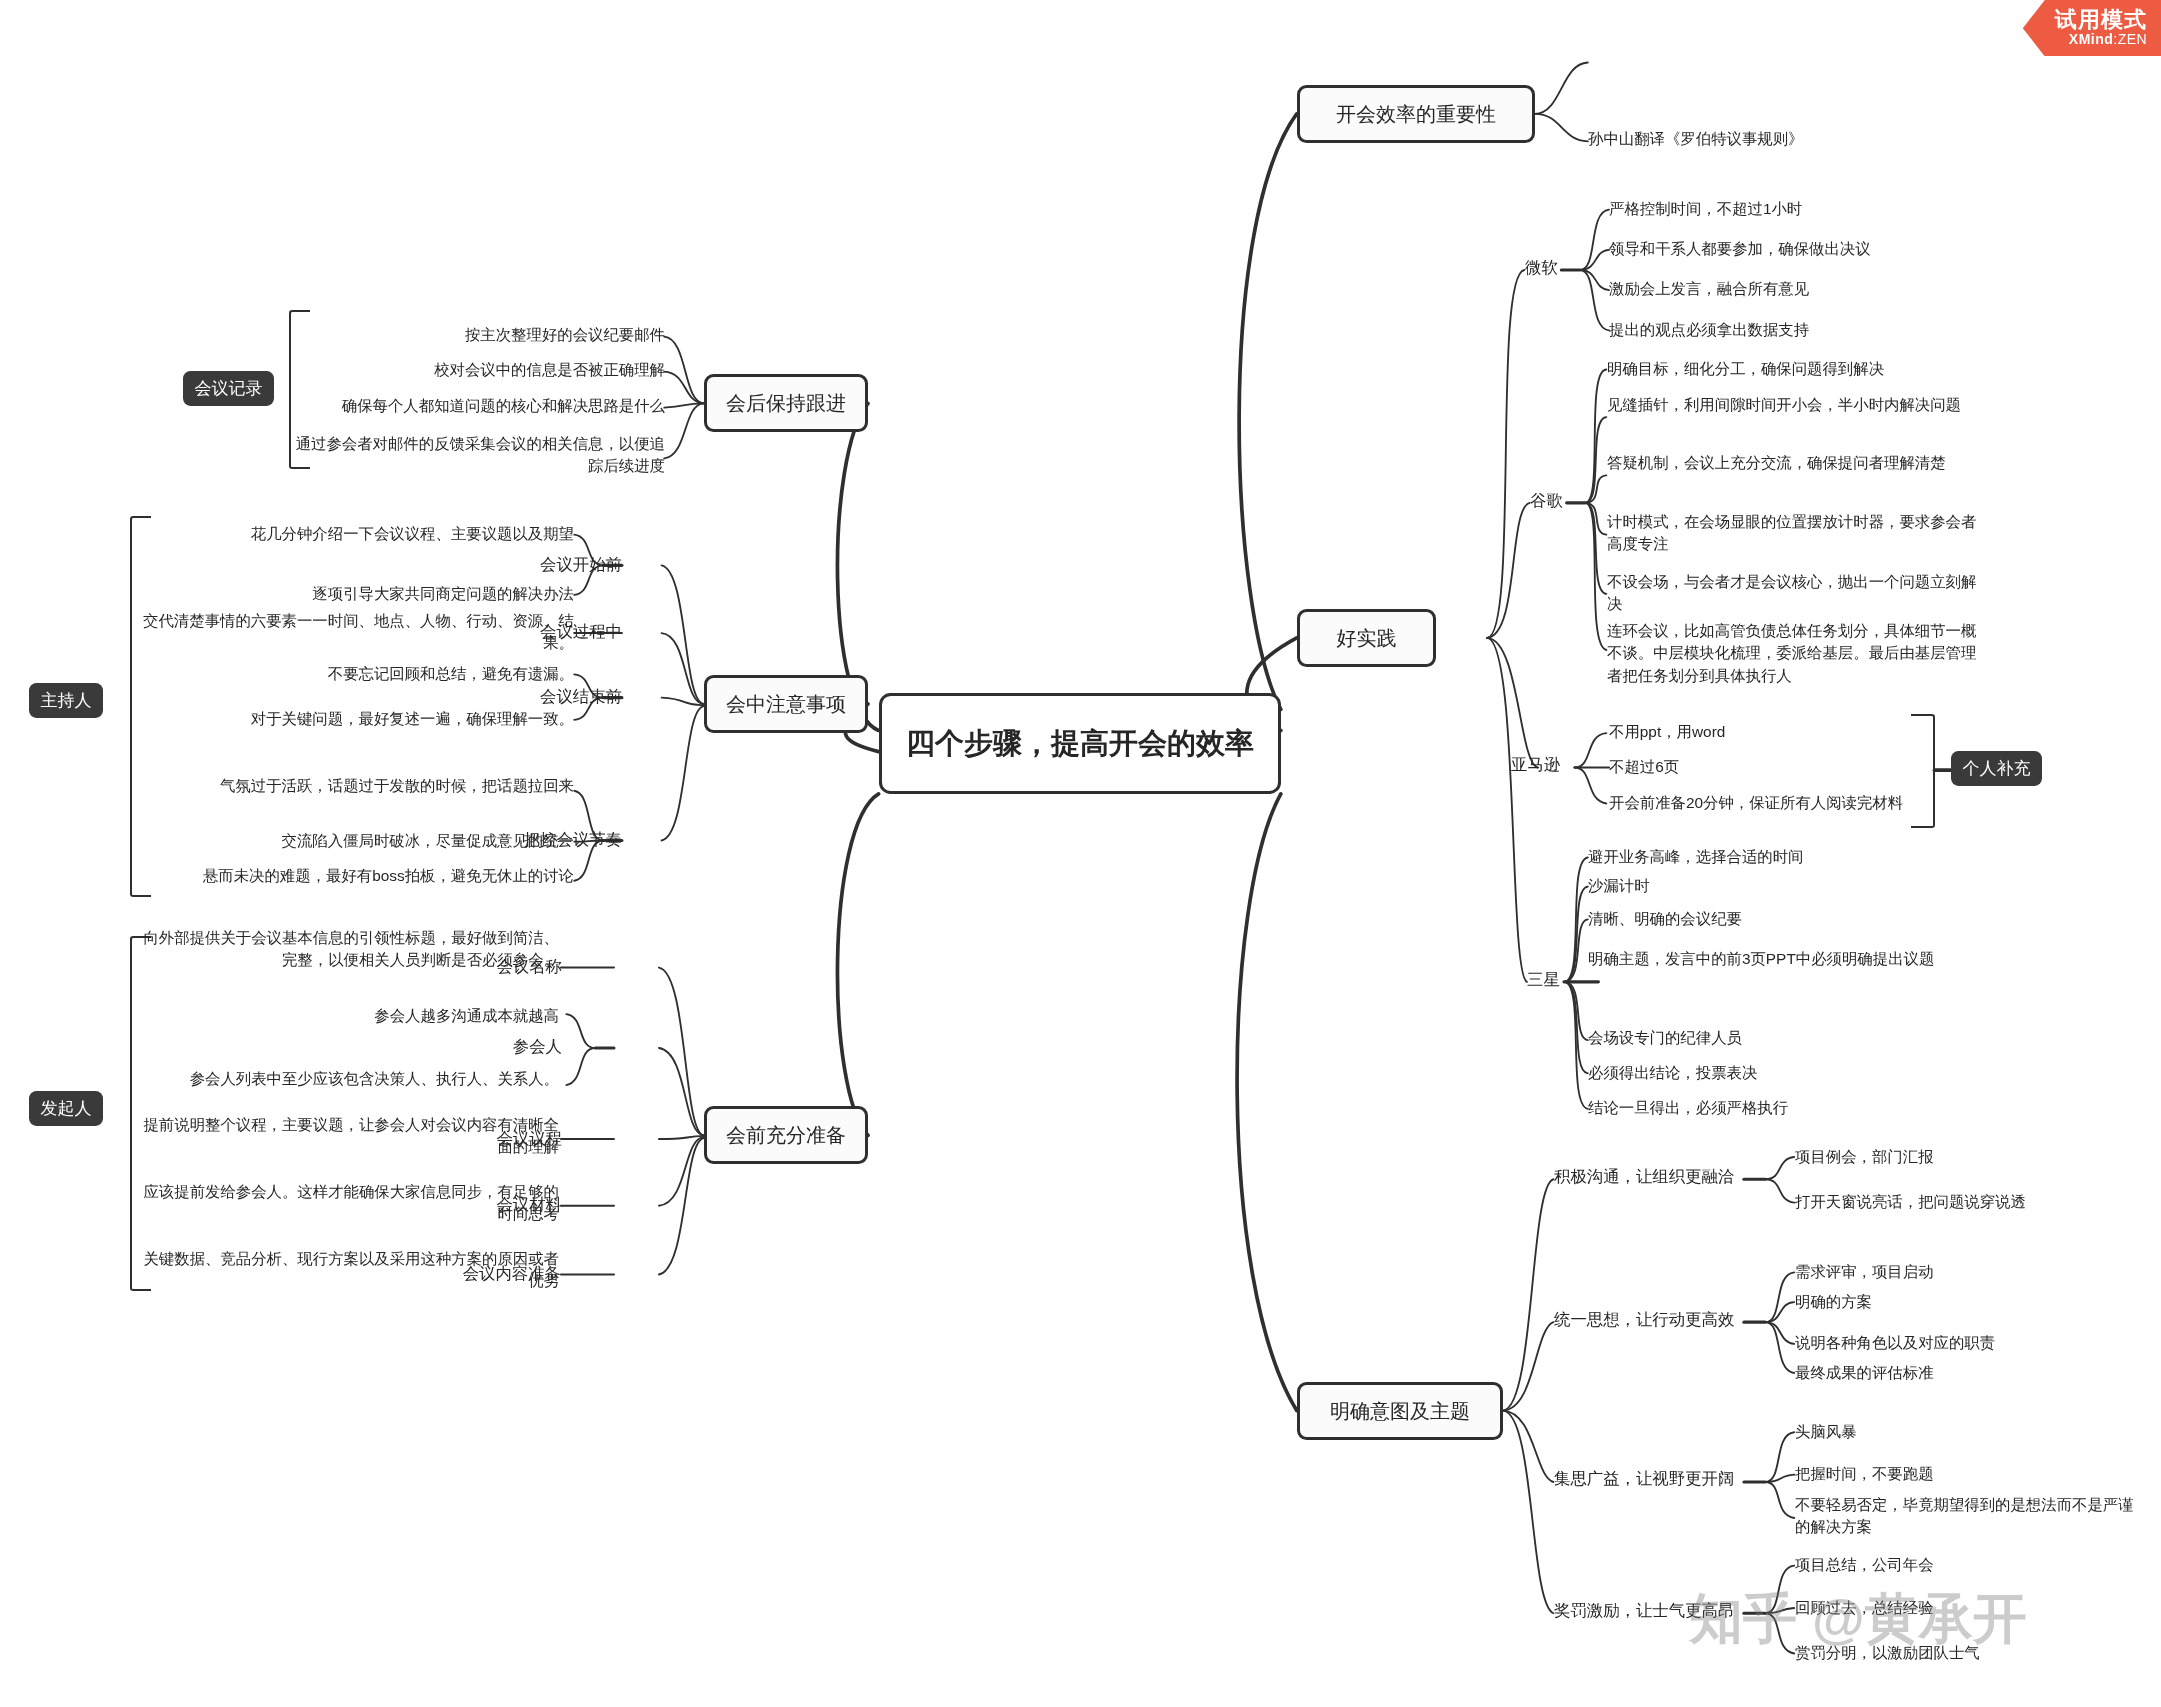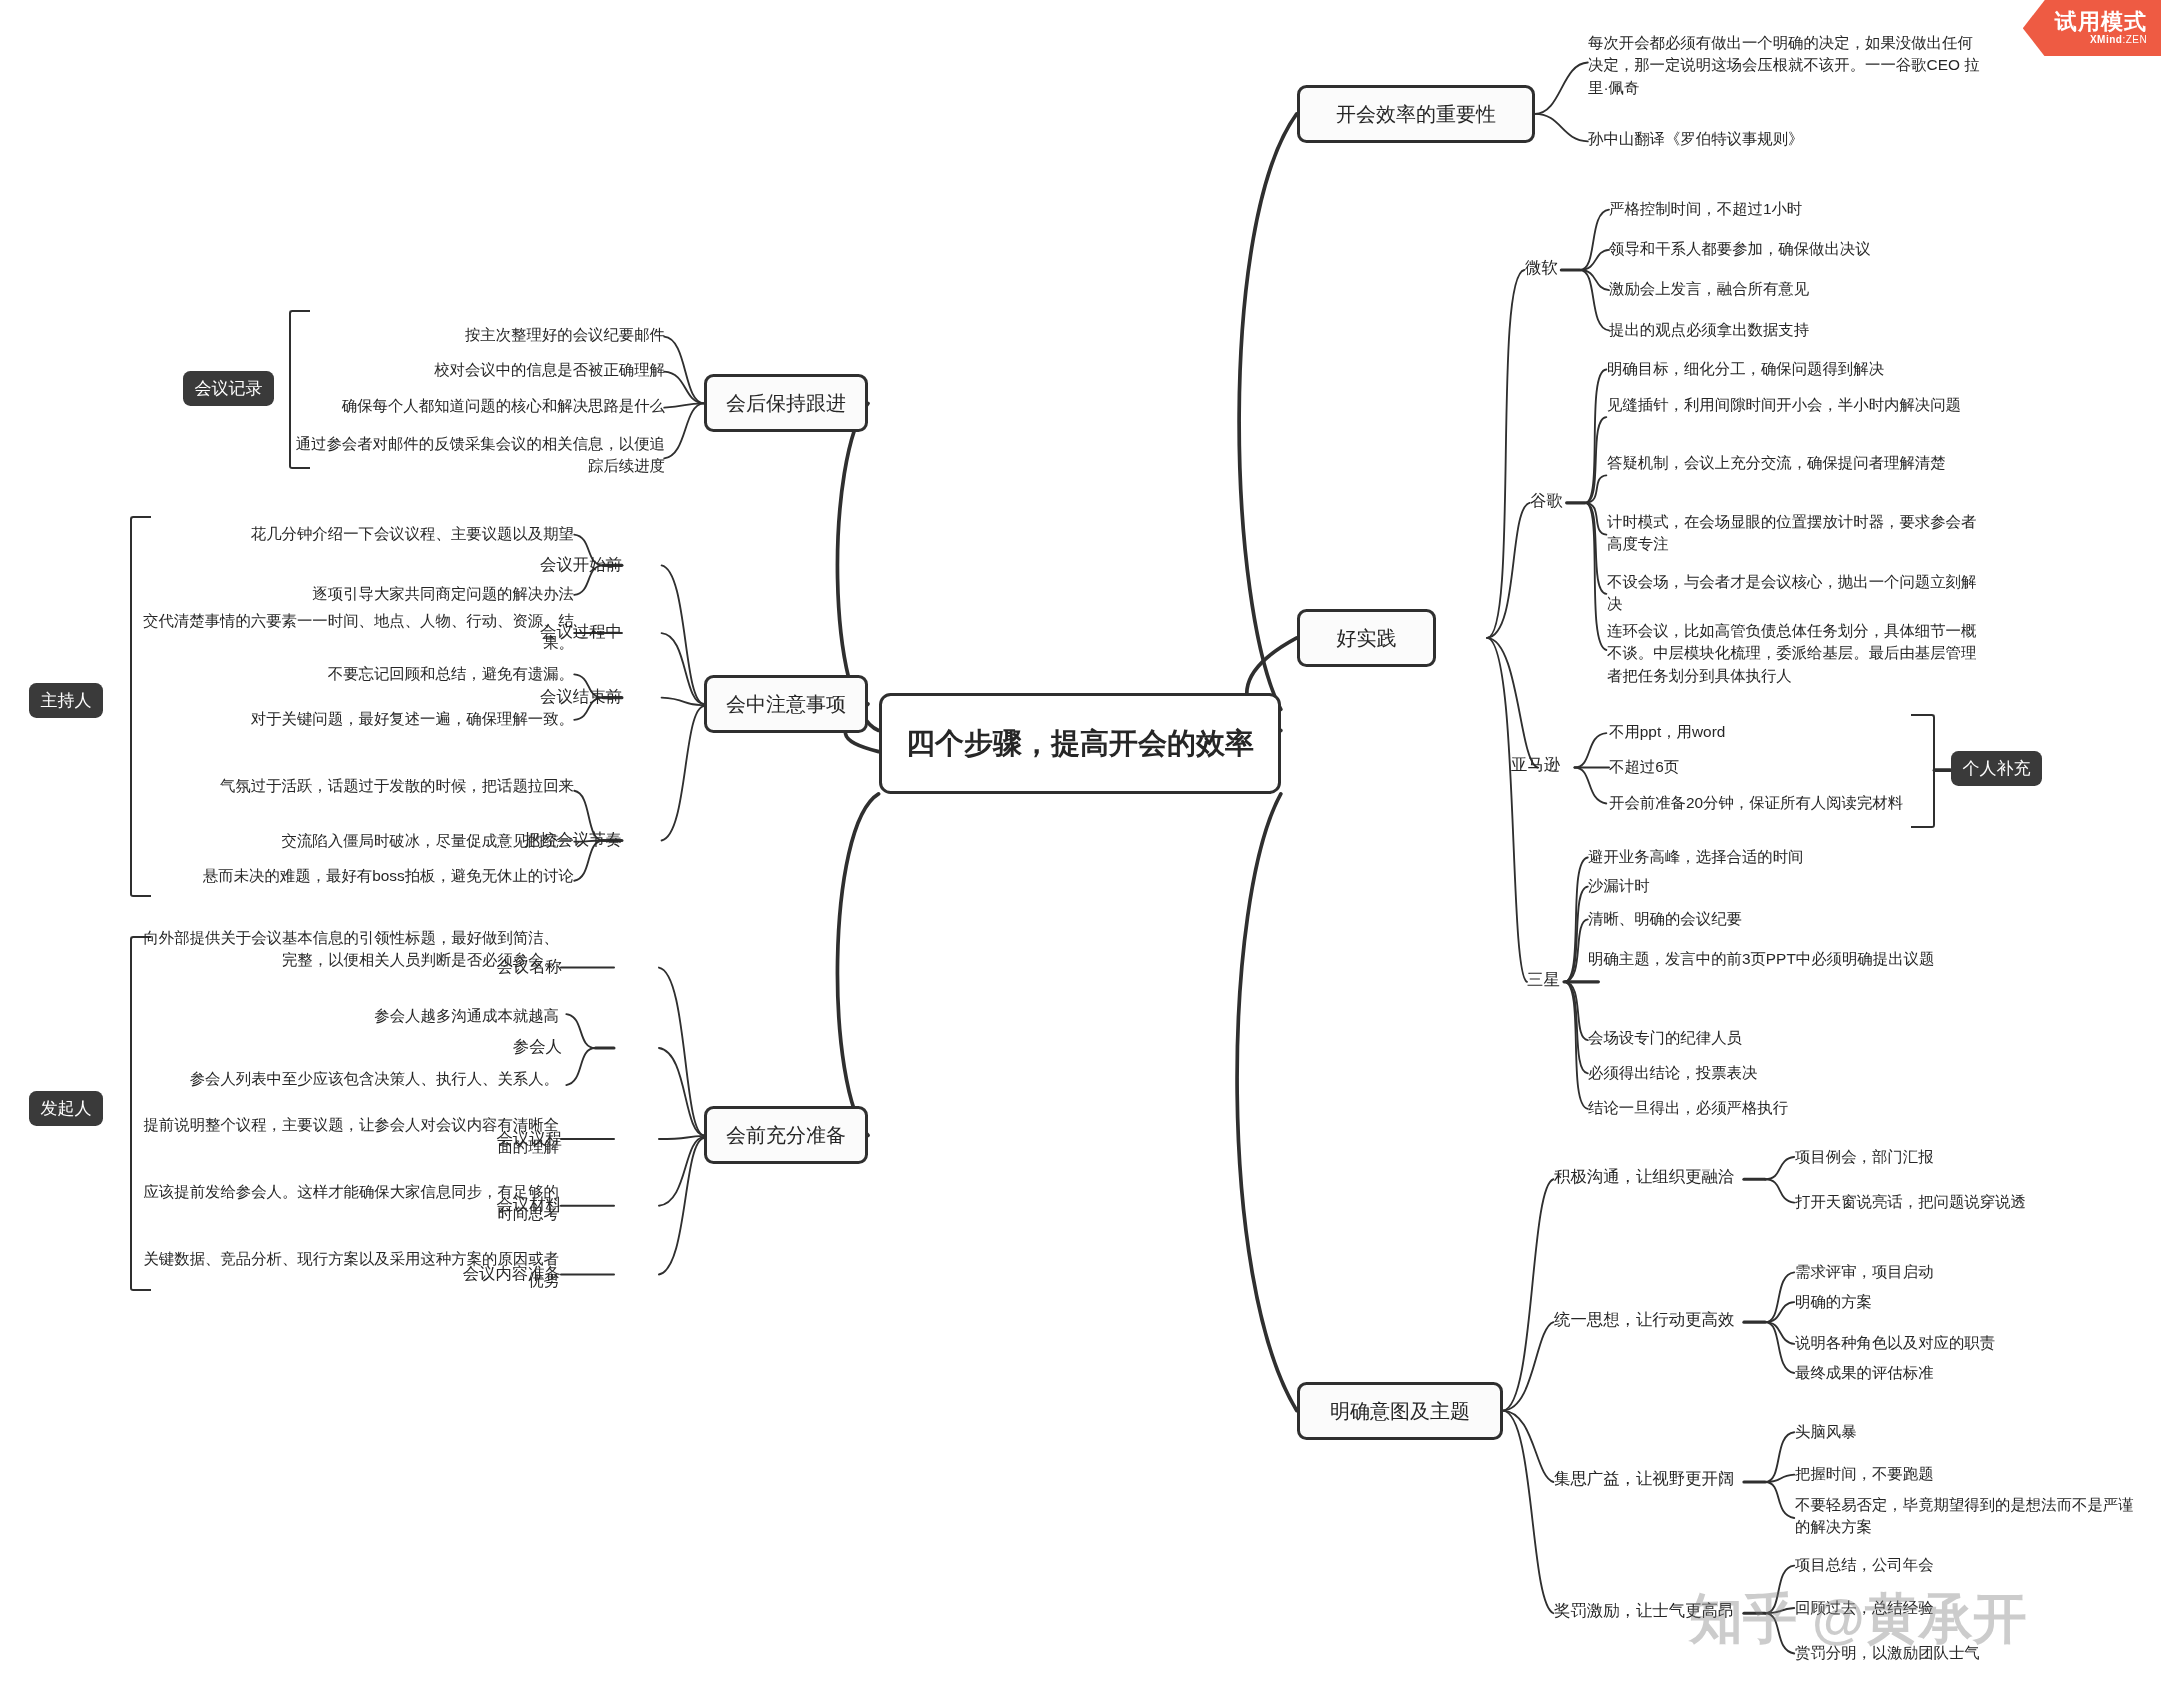--- a/index.html
+++ b/index.html
@@ -107,21 +107,21 @@
     color:#fff;
     display:flex;
     flex-direction:column;
     align-items:flex-end;
     justify-content:center;
     padding:3.2px 13.8px 4.2px 32px;
     clip-path:polygon(22px 0, 100% 0, 100% 100%, 22px 100%, 0 50%);
     border-bottom-left-radius:2.1px;
   }
   .badge .b1{ font-size:22px; font-weight:bold; letter-spacing:1.1px; line-height:1.05;}
-  .badge .b2{ font-size:10px; line-height:1.1; margin-top:1.1px; letter-spacing:0.5px;}
+  .badge .b2{ font-size:14px; line-height:1.1; margin-top:1.1px; letter-spacing:0.5px;}
   .badge .b2 b{ font-weight:bold; }
 
   
   .watermark{
     position:absolute;
     color:rgba(120,120,120,0.38);
     font-size:54px;
     font-weight:bold;
     white-space:nowrap;
     pointer-events:none;
@@ -268,21 +268,20 @@
   <div class="node boxed" style="left:1297px; top:609px; width:139px; height:58px;">好实践</div>
 
   <div class="node boxed" style="left:1297px; top:1382px; width:206px; height:58px;">明确意图及主题</div>
 
   <div class="node boxed" style="left:704px; top:374px; width:164px; height:58px;">会后保持跟进</div>
 
   <div class="node boxed" style="left:704px; top:675px; width:164px; height:58px;">会中注意事项</div>
 
   <div class="node boxed" style="left:704px; top:1106px; width:164px; height:58px;">会前充分准备</div>
 
-  <div class="node leaf right" style="left:1588px; top:32px; width:392px;">每次开会都必须有做出一个明确的决定，如果没做出任何决定，那一定说明这场会压根就不该开。一一谷歌CEO 拉里·佩奇</div>
   <div class="node leaf right" style="left:1588px; top:128px; width:392px;">孙中山翻译《罗伯特议事规则》</div>
 
   <div class="node plain right" style="left:1525px; top:256px; width:42px;">微软</div>
   <div class="node leaf right" style="left:1609px; top:198px; width:371px;">严格控制时间，不超过1小时</div>
   <div class="node leaf right" style="left:1609px; top:238px; width:371px;">领导和干系人都要参加，确保做出决议</div>
   <div class="node leaf right" style="left:1609px; top:278px; width:371px;">激励会上发言，融合所有意见</div>
   <div class="node leaf right" style="left:1609px; top:319px; width:371px;">提出的观点必须拿出数据支持</div>
 
   <div class="node plain right" style="left:1530px; top:489px; width:42px;">谷歌</div>
   <div class="node leaf right" style="left:1607px; top:358px; width:381px;">明确目标，细化分工，确保问题得到解决</div>

